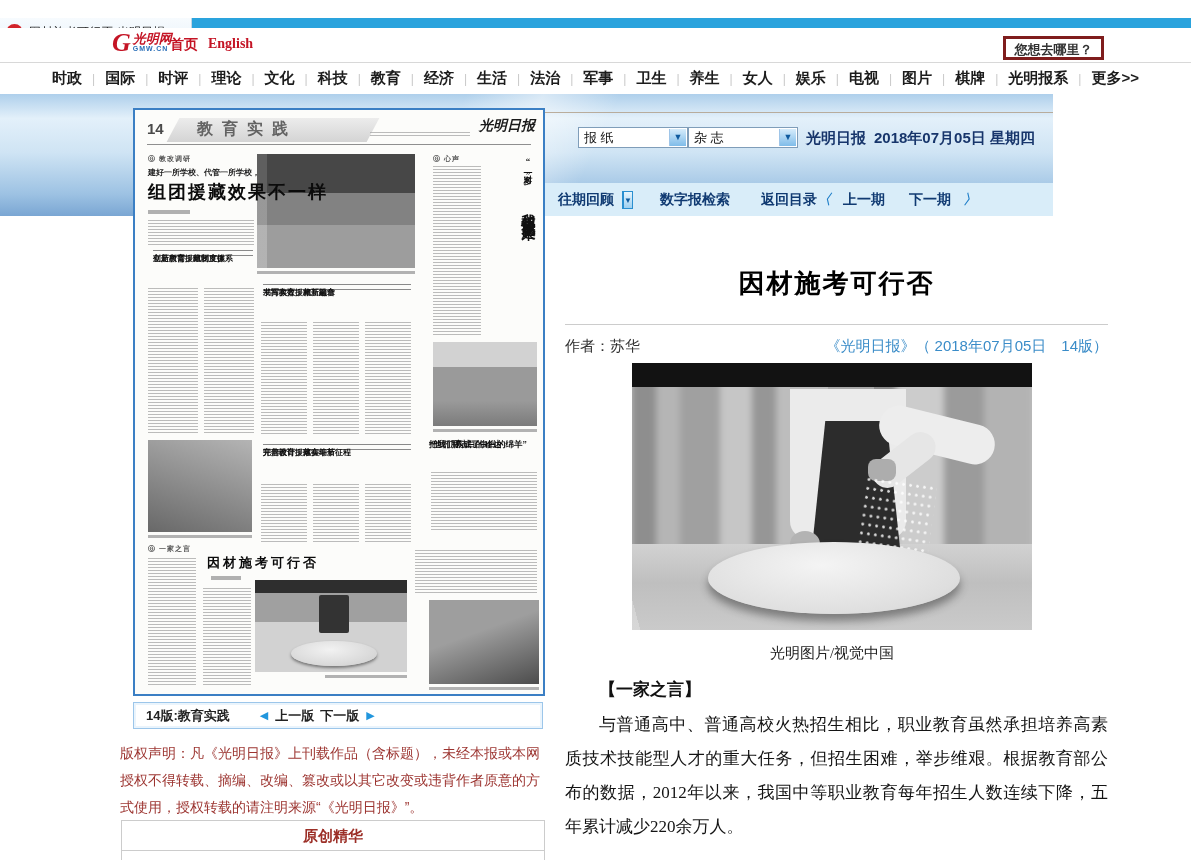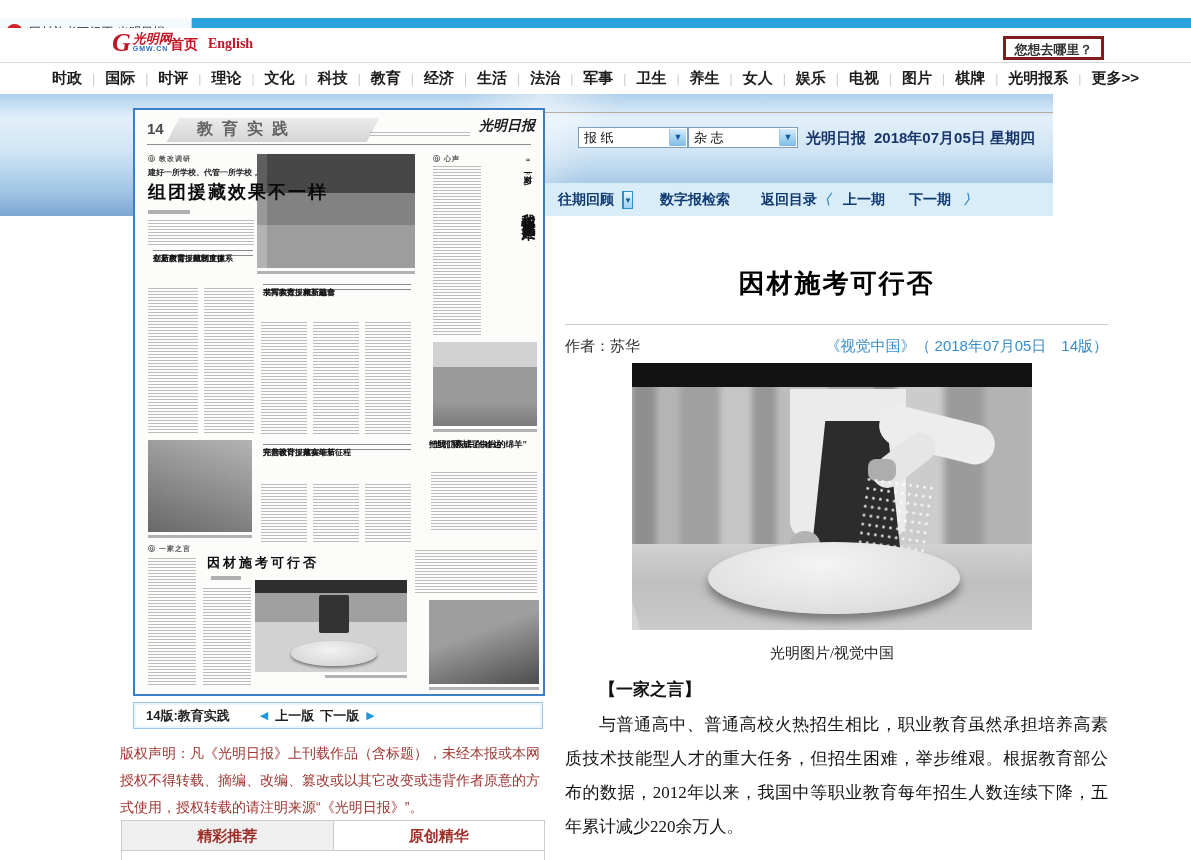--- a/index.html
+++ b/index.html
@@ -332,30 +332,29 @@
     <i class="parr">◀</i>
     <a>上一版</a>
     <a>下一版</a>
     <i class="parr">▶</i>
   </div>
 
   <div class="copyright">版权声明：凡《光明日报》上刊载作品（含标题），未经本报或本网授权不得转载、摘编、改编、篡改或以其它改变或违背作者原意的方式使用，授权转载的请注明来源“《光明日报》”。</div>
 
   <div class="tabsbox">
     <div class="th">
-      <div class="cell left">精彩推荐</div>
       <div class="cell">原创精华</div>
     </div>
   </div>
 
   <h1 class="art-title">因材施考可行否</h1>
   <div class="art-divider"></div>
   <div class="art-meta">
     <span class="author">作者：苏华</span>
-    <span class="source">《视觉中国》（ 2018年07月05日　14版）</span>
+    <span class="source">《光明日报》（ 2018年07月05日　14版）</span>
   </div>
 
   <div class="photo">
     <div class="pbg"></div>
     <div class="ptop"></div>
     <div class="pcounter"></div>
     <div class="phead"></div>
     <div class="ptorso"></div>
     <div class="papron"></div>
     <div class="parm"></div>

